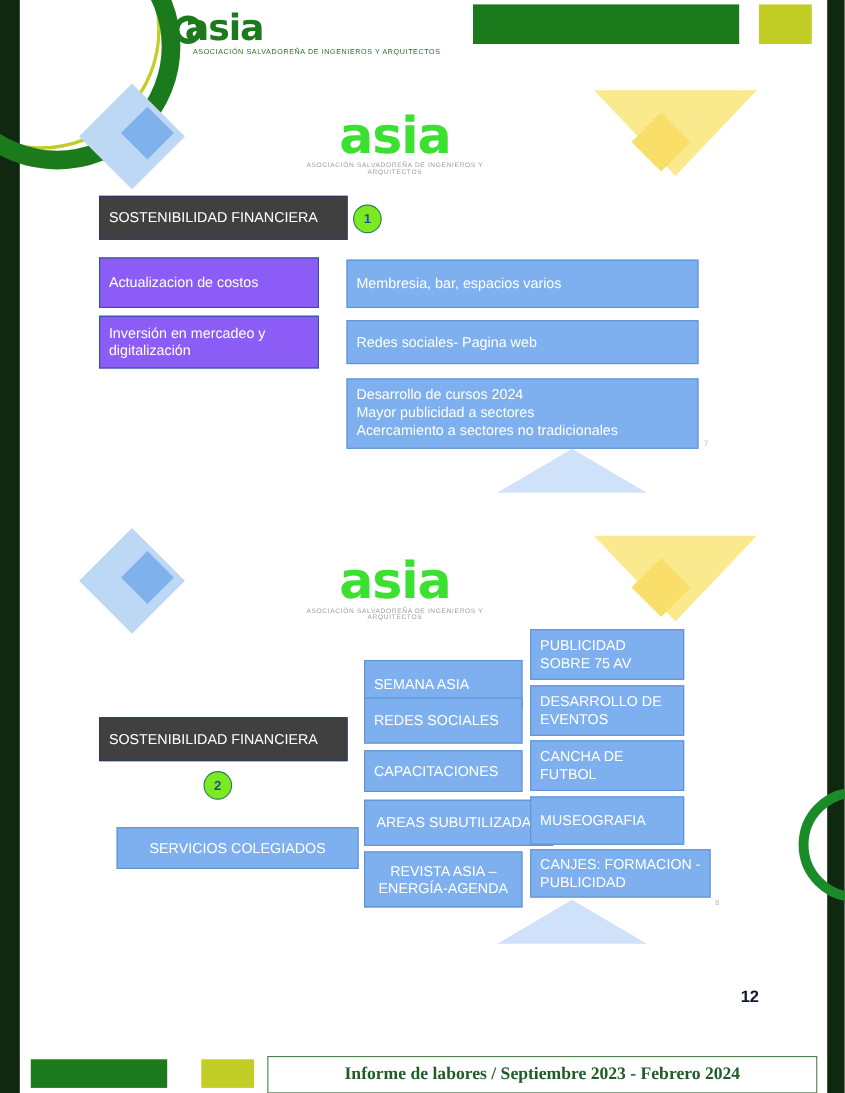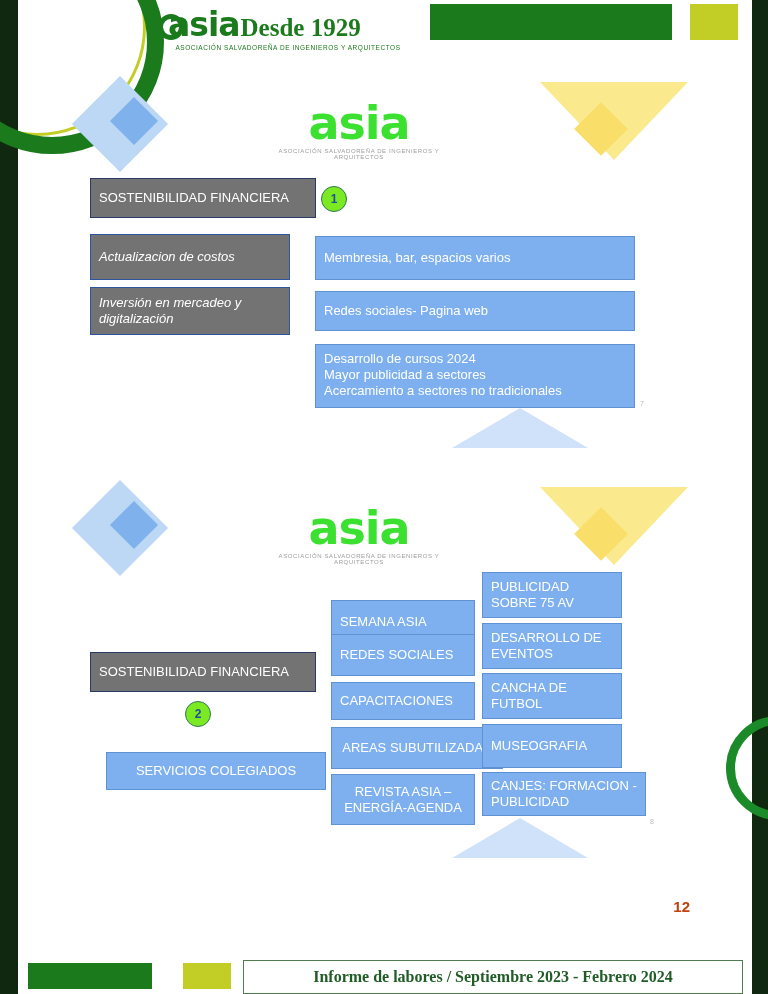--- a/index.html
+++ b/index.html
@@ -86,22 +86,22 @@
   .box{
     position:absolute;
     box-sizing:border-box;
     display:flex;align-items:center;
     color:#ffffff;
     font-family:"Liberation Sans", sans-serif;
     font-size:13px;
     line-height:16px;
     padding:4px 8px;
   }
-  .box.orange{ background:#737373; border:1.4px solid #2b3a63; }
-  .box.blue-dark{ background:#737373; border:1px solid #2b55a0;font-style:italic; }
+  .box.orange{ background:#404040; border:1.4px solid #2b3a63; }
+  .box.blue-dark{ background:#8b5cf6; border:1px solid #2b55a0; }
   .box.blue-light{ background:#7eb0ef; border:1px solid #5e92d4; }
   .box.center{ justify-content:center; text-align:center; }
   .box.multiline{ align-items:flex-start; padding-top:6px; }
 
   .badge{
     position:absolute;
     width:24px;height:24px;border-radius:50%;
     background:#7bea22;border:1.6px solid #2d7a53;
     display:flex;align-items:center;justify-content:center;
     color:#1f4e9c;font-weight:700;font-size:12px;
@@ -110,21 +110,21 @@
 
   .tinymark{
     position:absolute;font-size:7px;color:#b9b9b9;
     font-family:"Liberation Sans", sans-serif;
   }
 
   
   .pagenum{
     position:absolute;right:78px;top:898px;
     font-family:"Liberation Sans", sans-serif;
-    font-weight:700;font-size:15px;color:#c2410c;
+    font-weight:700;font-size:15px;color:#0f172a;
   }
   .ftr-green{position:absolute;left:28px;top:963px;width:124px;height:26px;background:#1b7a1b;}
   .ftr-yellow{position:absolute;left:183px;top:963px;width:48px;height:26px;background:#c2ce26;}
   .ftr-box{
     position:absolute;left:243px;top:960px;width:500px;height:34px;
     border:1px solid #4f7d4f;box-sizing:border-box;
     display:flex;align-items:center;justify-content:center;
   }
   .ftr-text{
     font-family:"Liberation Serif", serif;
@@ -142,21 +142,20 @@
   <div class="arc-lime"></div>
   <div class="arc-green"></div>
   <div class="arc-dot"></div>
 
   <div class="hdr-green-bar"></div>
   <div class="hdr-yellow-bar"></div>
 
   <div class="brand">
     <div class="brand-row">
       <span class="brand-asia">asia</span>
-      <span class="brand-desde">Desde 1929</span>
     </div>
     <div class="brand-sub">ASOCIACIÓN SALVADOREÑA DE INGENIEROS Y ARQUITECTOS</div>
   </div>
 
   <div class="deco dia-lt" style="left:86px;top:90px;width:68px;height:68px;"></div>
   <div class="deco dia-md" style="left:117px;top:104px;width:34px;height:34px;"></div>
 
   <div class="deco tri-yellow" style="left:540px;top:82px;"></div>
   <div class="deco sq-yellow" style="left:582px;top:110px;width:38px;height:38px;"></div>
 

